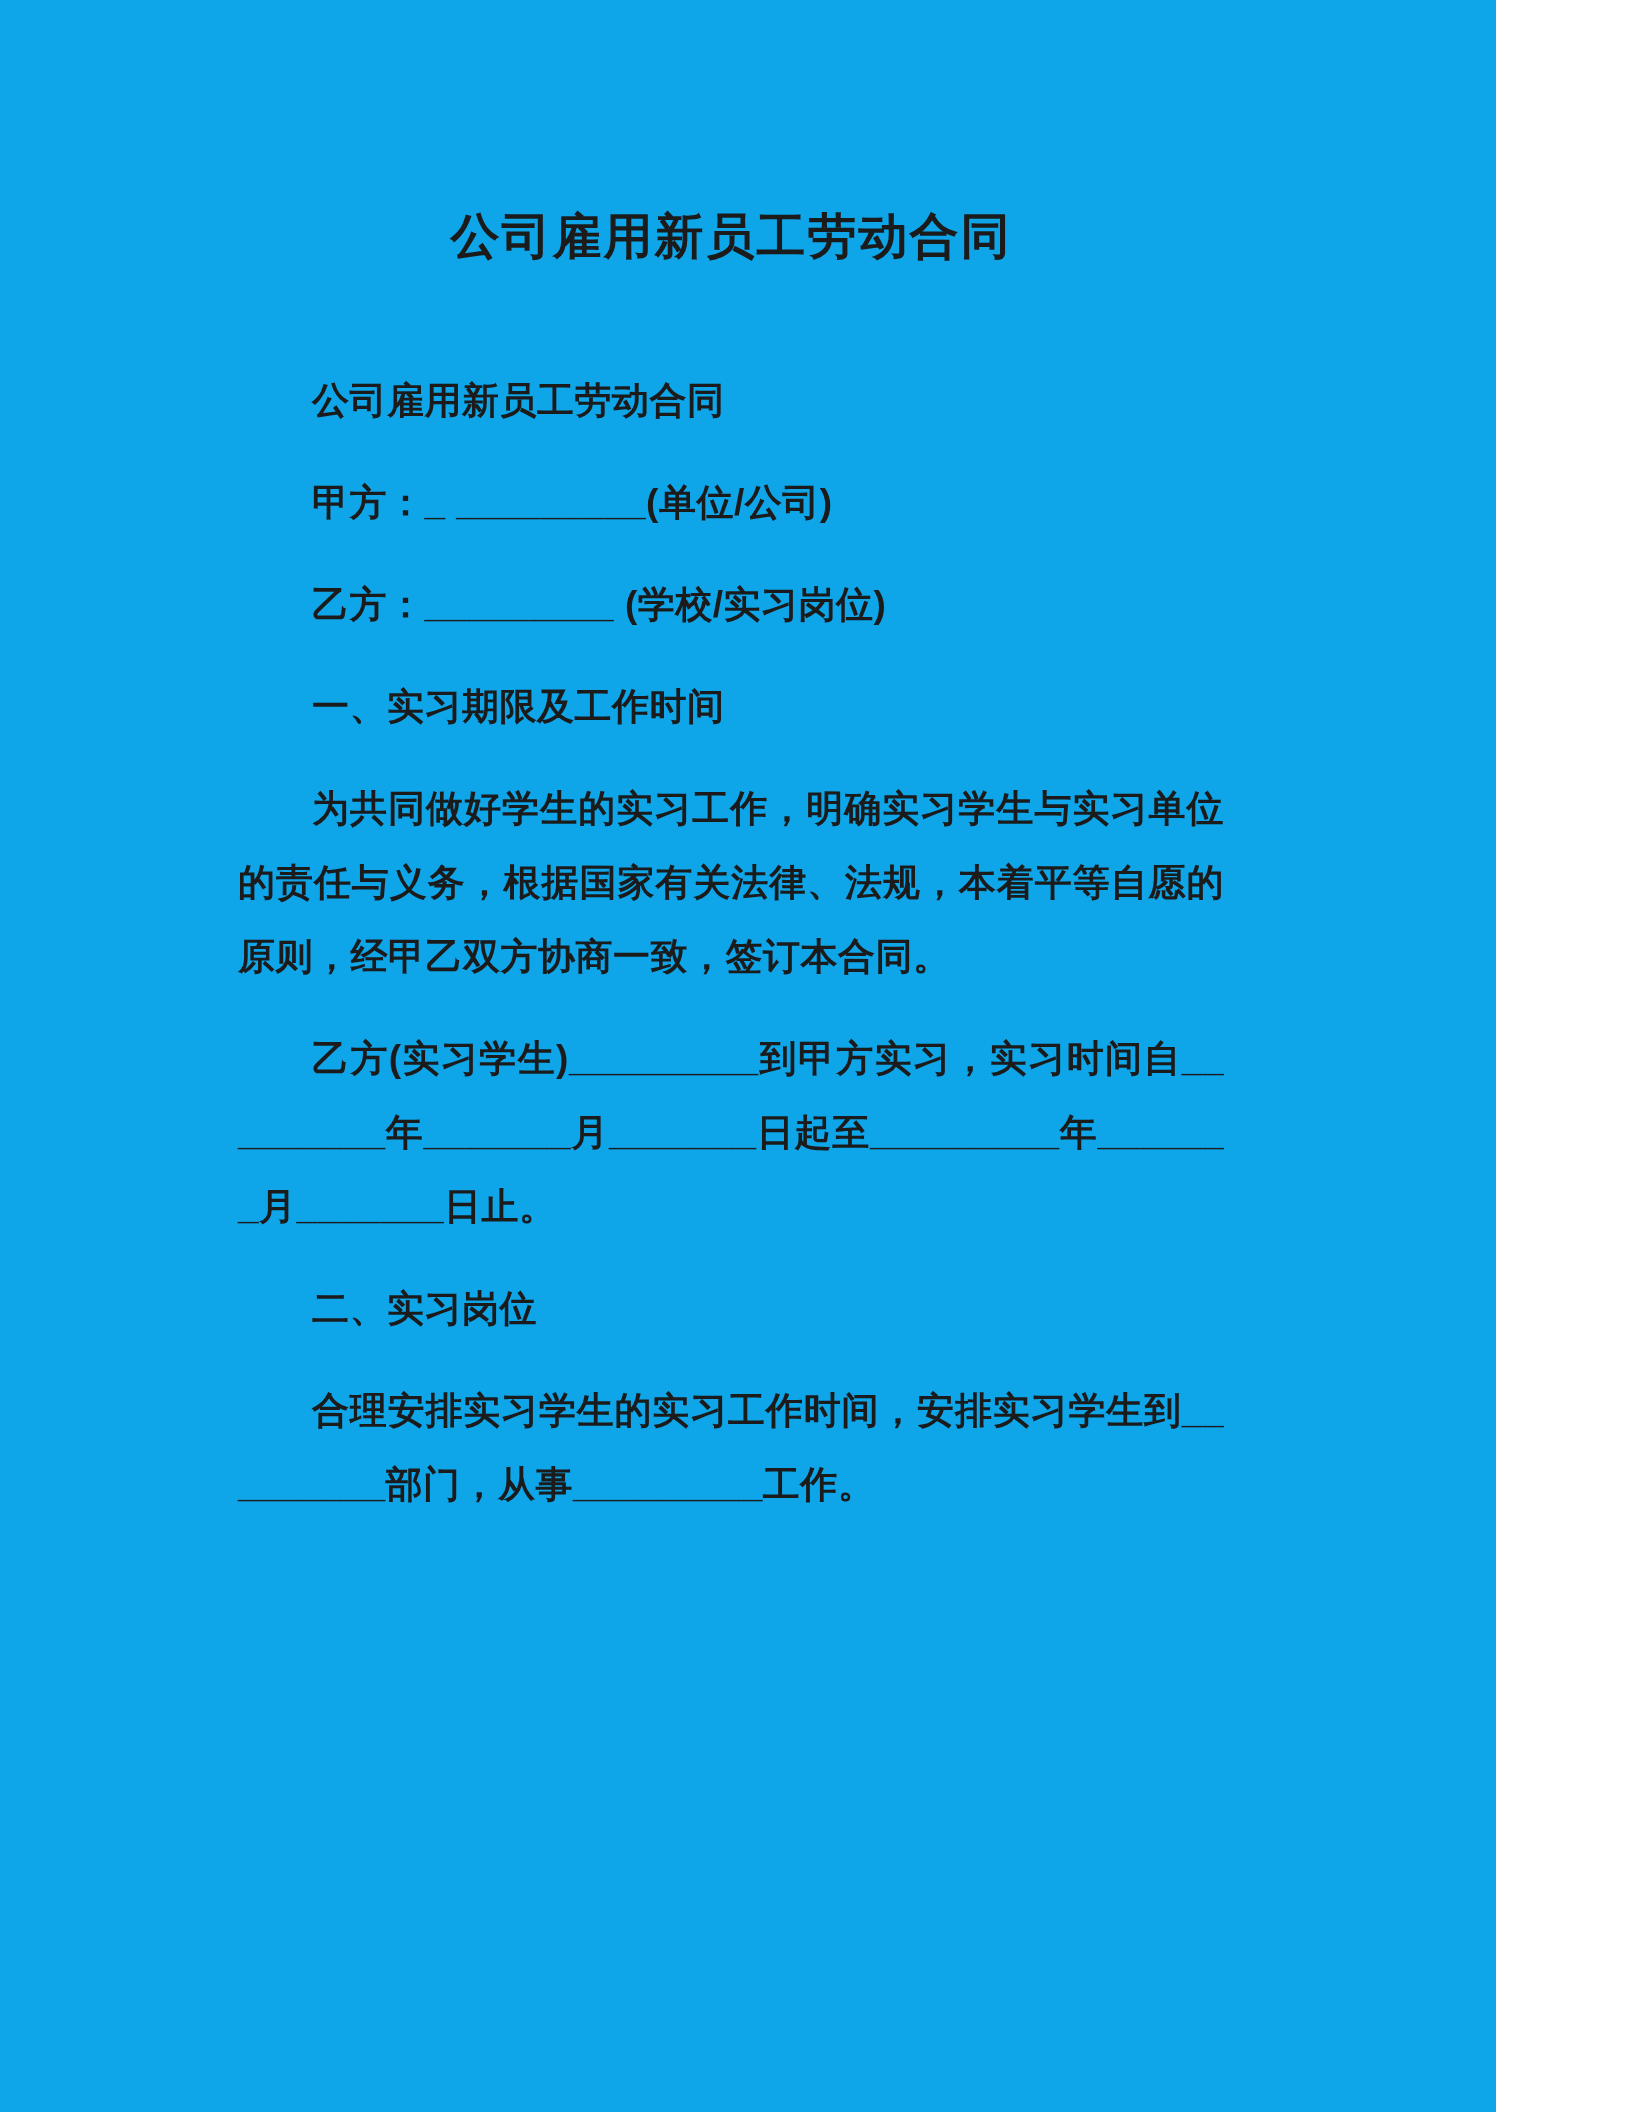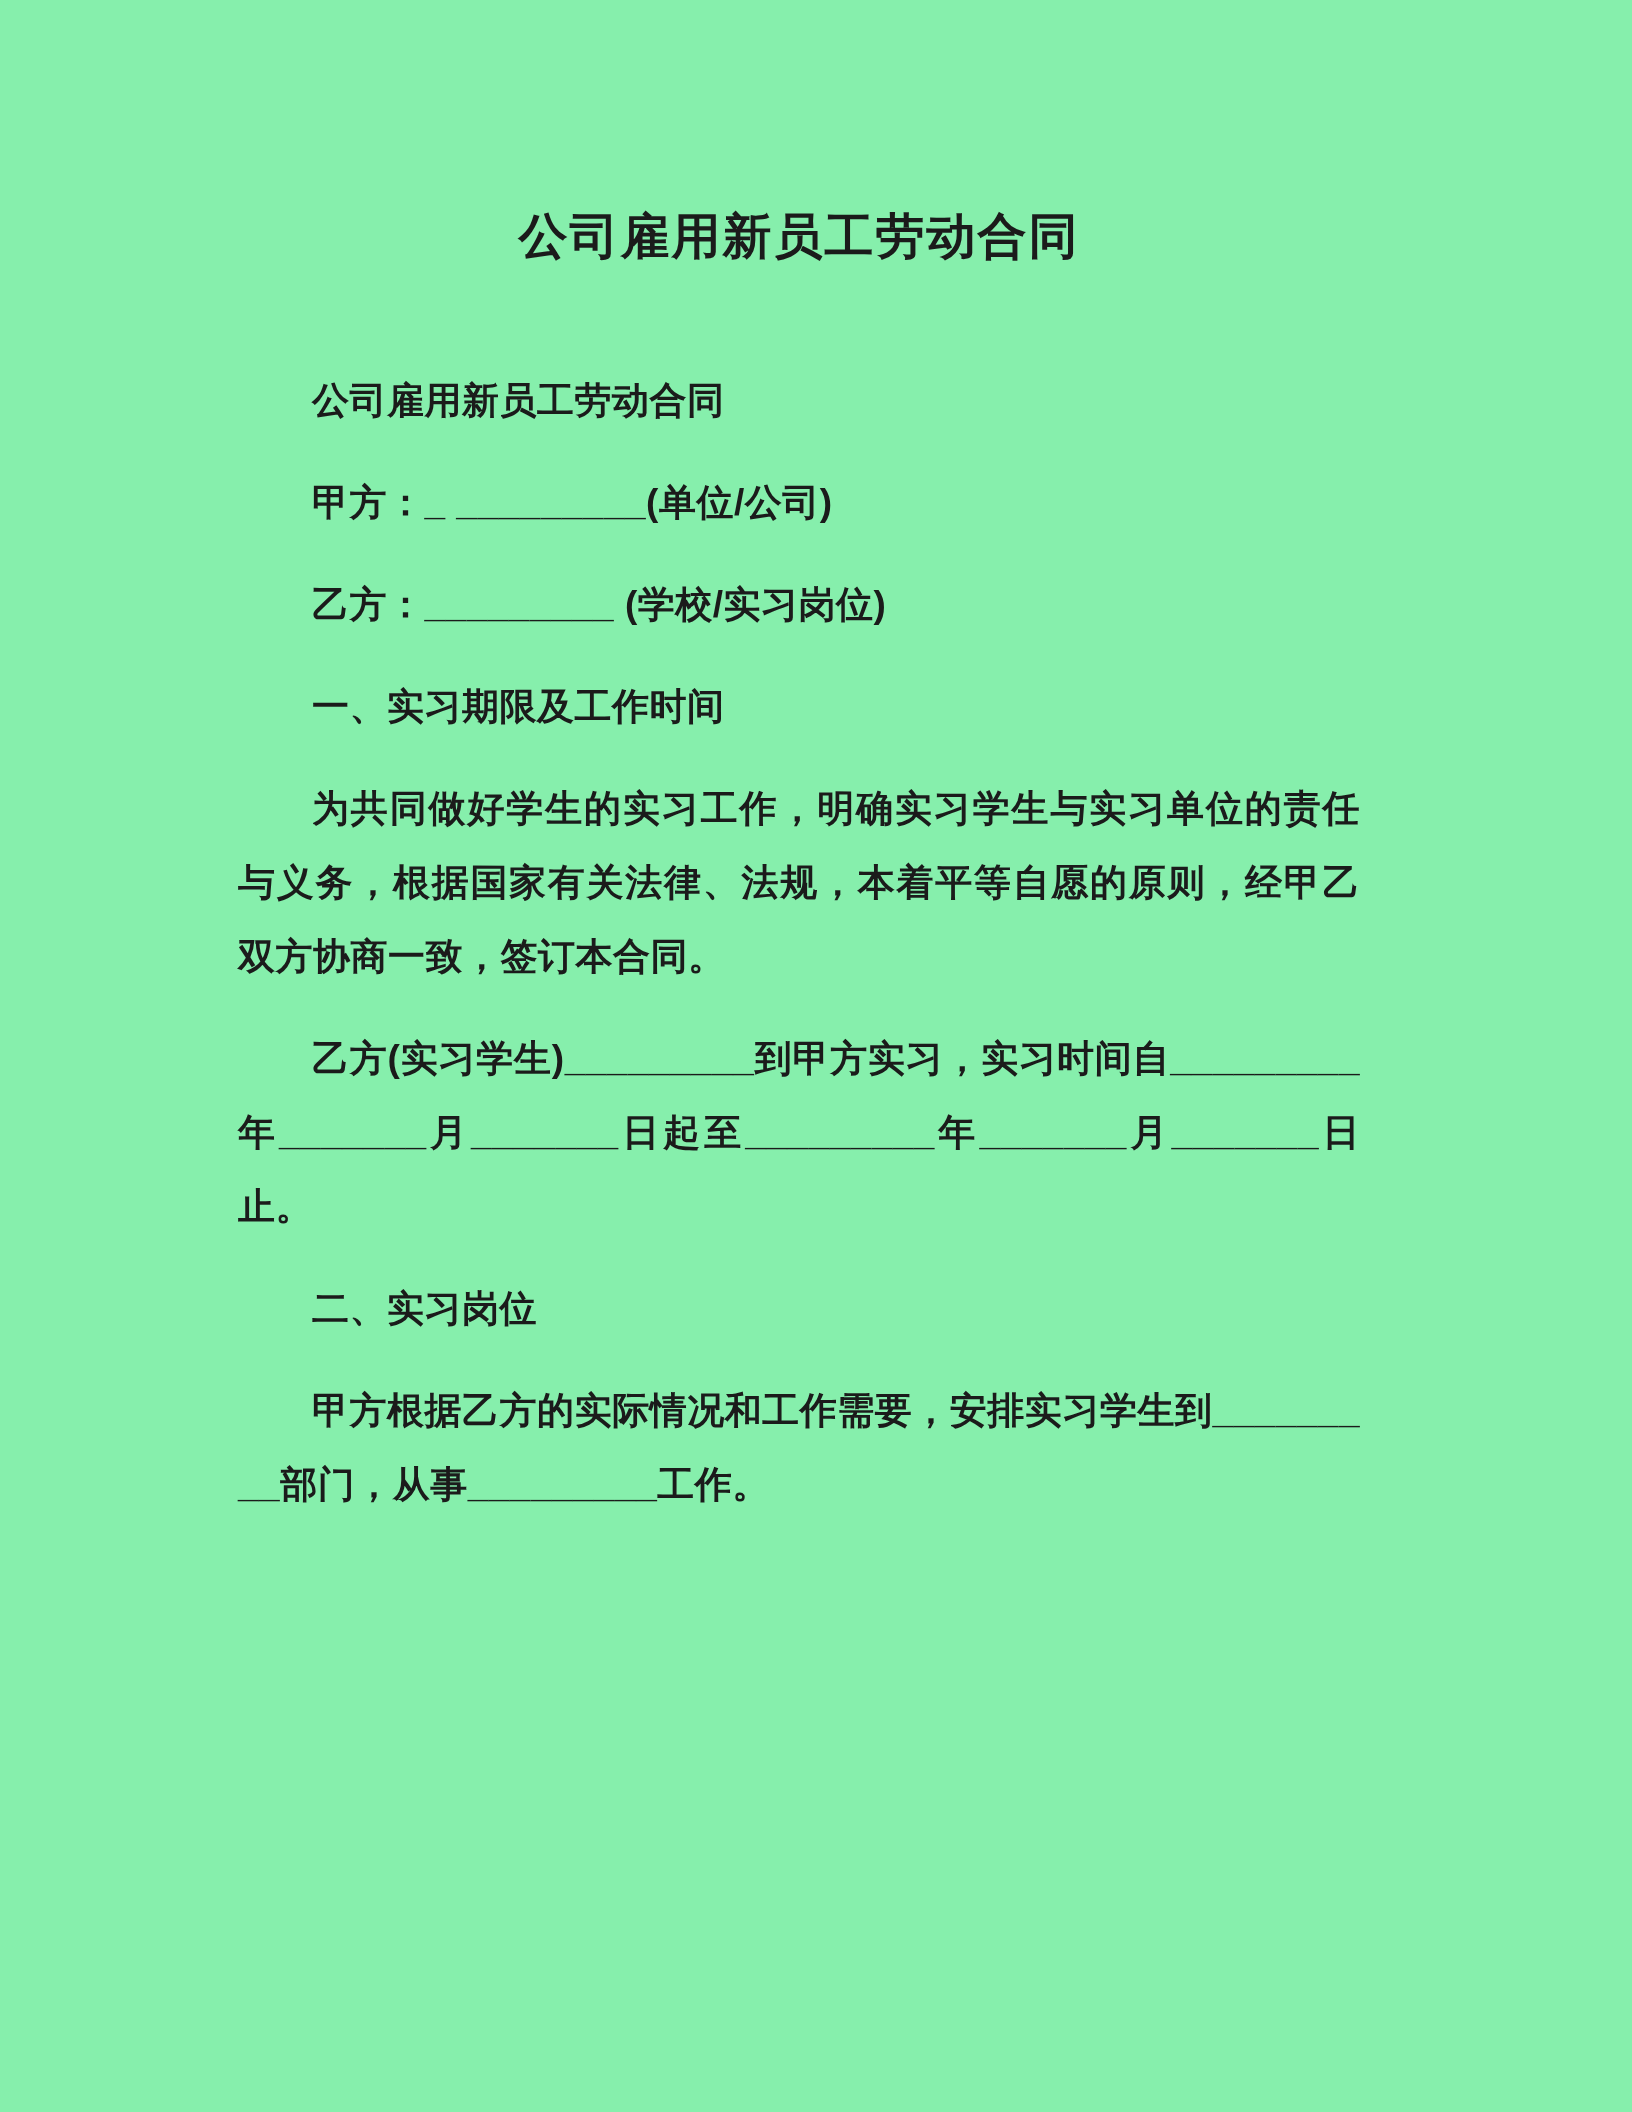--- a/index.html
+++ b/index.html
@@ -2,24 +2,24 @@
 <html><head>
 <meta charset="utf-8">
 <style>
   html, body {
     margin: 0;
     padding: 0;
     background: #ffffff;
   }
   .page {
     position: relative;
-    width: 1632px;
+    width: 1496px;
     height: 2112px;
     box-sizing: border-box;
-    background: #86efac;
+    background: #0ea5e9;
     padding: 205px 272px 60px 238px;
     font-family: "Liberation Sans", "DejaVu Sans", sans-serif;
     color: #1b1b1b;
     font-weight: 700;
     overflow: hidden;
   }
   .doc-title {
     font-size: 49px;
     line-height: 1.3;
     text-align: center;
@@ -52,15 +52,15 @@
 
   <p class="para">一、实习期限及工作时间</p>
 
   <p class="para">为共同做好学生的实习工作，明确实习学生与实习单位的责任与义务，根据国家有关法律、法规，本着平等自愿的原则，经甲乙双方协商一致，签订本合同。</p>
 
   <p class="para">乙方(实习学生)_________到甲方实习，实习时间自_________年_______月_______日起至_________年_______月_______日止。</p>
 
 
   <p class="para">二、实习岗位</p>
 
-  <p class="para">甲方根据乙方的实际情况和工作需要，安排实习学生到_________部门，从事_________工作。</p>
+  <p class="para">合理安排实习学生的实习工作时间，安排实习学生到_________部门，从事_________工作。</p>
 
 </div>
 
 </body></html>

